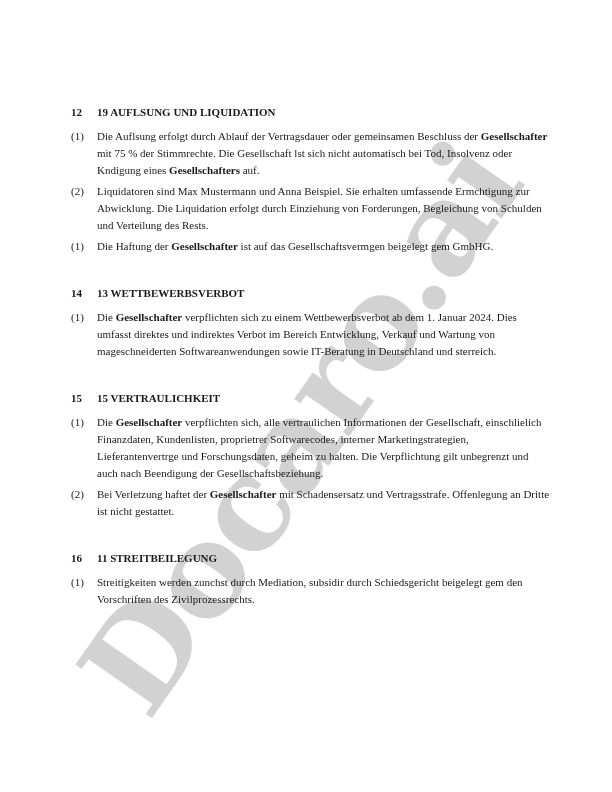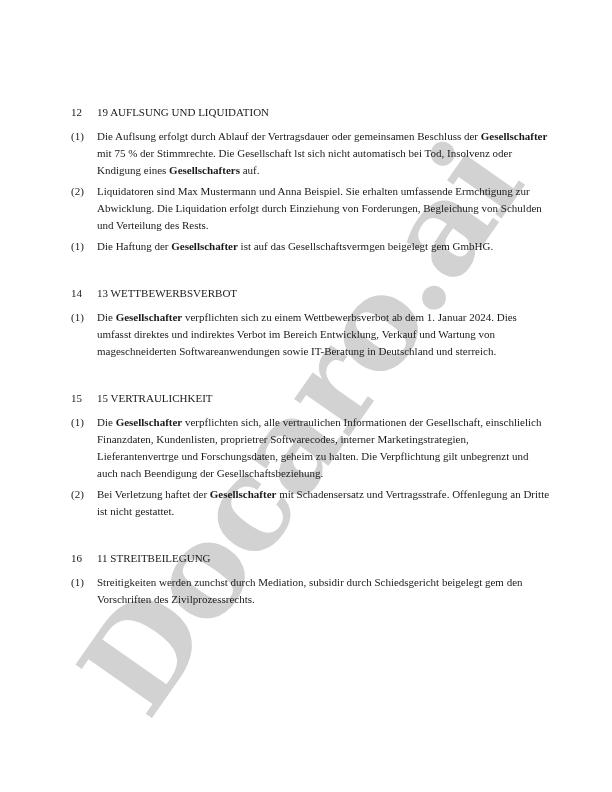--- a/index.html
+++ b/index.html
@@ -27,21 +27,21 @@
     pointer-events:none;
   }
   .content{
     position:absolute;
     left:71px;top:104px;
     width:480px;
     z-index:1;
   }
   .heading{
     display:flex;
-    font-weight:400;
+    font-weight:700;
     font-size:11px;
     line-height:17px;
     margin:30px 0 7px 0;
   }
   .heading:first-child{margin-top:0;}
   .num{flex:0 0 26px;}
   .para{
     display:flex;
     font-size:11px;
     line-height:17px;

